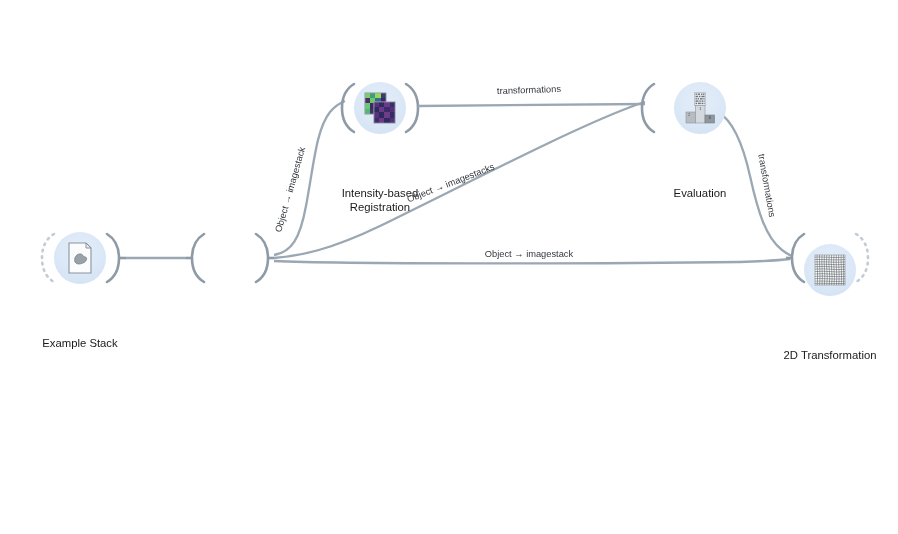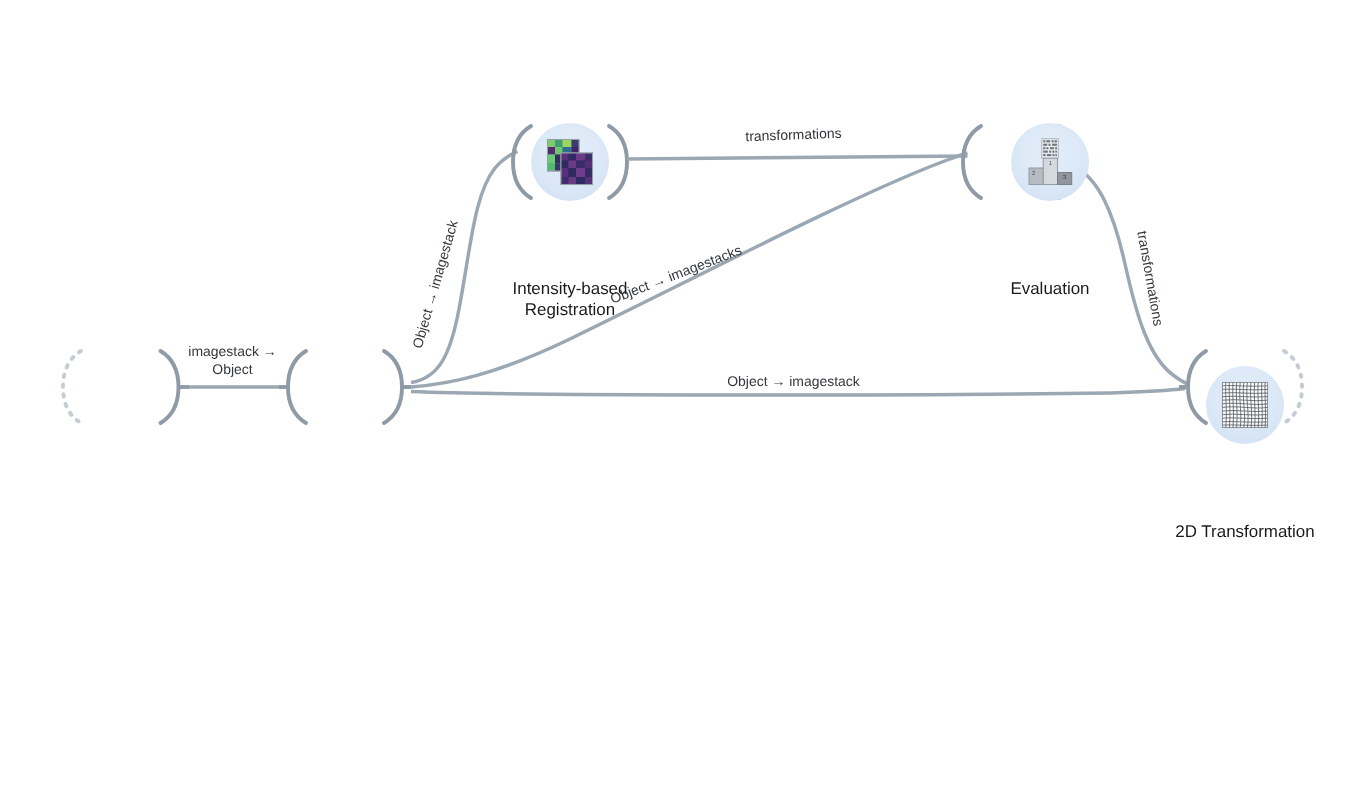--- a/index.html
+++ b/index.html
@@ -116,20 +116,29 @@
     <path d="M 706,84 C 716,90 718,100 718,108 C 718,116 716,126 706,132" fill="none" stroke="#8e9aa6" stroke-width="2.6" stroke-linecap="round"></path>
 
     <path d="M 718,112 C 732,120 742,140 750,176 C 758,212 766,238 782,250 C 786,253 789,255 792,256" fill="none" stroke="#9ba7b2" stroke-width="2.3"></path>
 
     <path d="M 804,234 C 794,240 792,250 792,258 C 792,266 794,276 804,282" fill="none" stroke="#8e9aa6" stroke-width="2.6" stroke-linecap="round"></path>
     <line x1="786" y1="258" x2="792" y2="258" stroke="#8e9aa6" stroke-width="2.6"></line>
 
     <path d="M 856,234 C 866,240 868,250 868,258 C 868,266 866,276 856,282" fill="none" stroke="#c3ccd5" stroke-width="2.6" stroke-dasharray="1.6 5" stroke-linecap="round"></path>
   </svg>
 
+  <div class="node" style="left:54px; top:232px;">
+    <div class="node-disc disc-blue"></div>
+    <svg class="node-icon" viewBox="0 0 36 36">
+      <path d="M7 3 H24 L29 8 V33 H7 Z" fill="#fbfcfd" stroke="#8a949e" stroke-width="1.1"></path>
+      <path d="M24 3 L24 8 L29 8 Z" fill="#e9edf1" stroke="#8a949e" stroke-width="1"></path>
+      <path d="M13 22 C12 18 14 14 18 14 C22 14 20 17 23 17 C25.5 17 25 21 22 22.5 C19 24 15 25 13 22 Z" fill="#9aa1a7" stroke="#7d848b" stroke-width="0.9"></path>
+    </svg>
+    <div class="node-label">Example Stack</div>
+  </div>
 
 
   <div class="node" style="left:354px; top:82px;">
     <div class="node-disc disc-blue"></div>
     <svg class="node-icon" viewBox="0 0 36 36">
       <defs>
         <clipPath id="clipA">
             <rect x="3" y="3" width="21" height="21"></rect>
           </clipPath>
         <clipPath id="clipB">
@@ -251,22 +260,20 @@
         <path d="M22.0 3 C20.8 12 23.4 23 22.0 33"></path>
         <path d="M24.4 3 C23.4 12 25.6 22 24.4 33"></path>
         <path d="M26.8 3 C26.0 11 27.8 21 26.8 33"></path>
         <path d="M29.2 3 C28.6 10 30.1 20 29.2 33"></path>
         <path d="M31.4 3 C31.0 10 32.1 20 31.4 33"></path>
       </g>
     </svg>
     <div class="node-label">2D Transformation</div>
   </div>
 
-  <div class="edge-label" style="left:155px; top:229px; width:120px; margin-left:-60px; transform:rotate(0deg);">imagestack →
-Object</div>
 
   <div class="edge-label" style="left:291px; top:184px; width:120px; margin-left:-60px; transform:rotate(-74deg); transform-origin:center center;">Object → imagestack</div>
 
   <div class="edge-label" style="left:451px; top:178px; width:130px; margin-left:-65px; transform:rotate(-21deg); transform-origin:center center;">Object → imagestacks</div>
 
   <div class="edge-label" style="left:529px; top:249px; width:140px; margin-left:-70px; transform:rotate(0deg);">Object → imagestack</div>
 
   <div class="edge-label" style="left:529px; top:85px; width:120px; margin-left:-60px; transform:rotate(-2deg); transform-origin:center center;">transformations</div>
 
   <div class="edge-label" style="left:766px; top:180px; width:120px; margin-left:-60px; transform:rotate(80deg); transform-origin:center center;">transformations</div>

